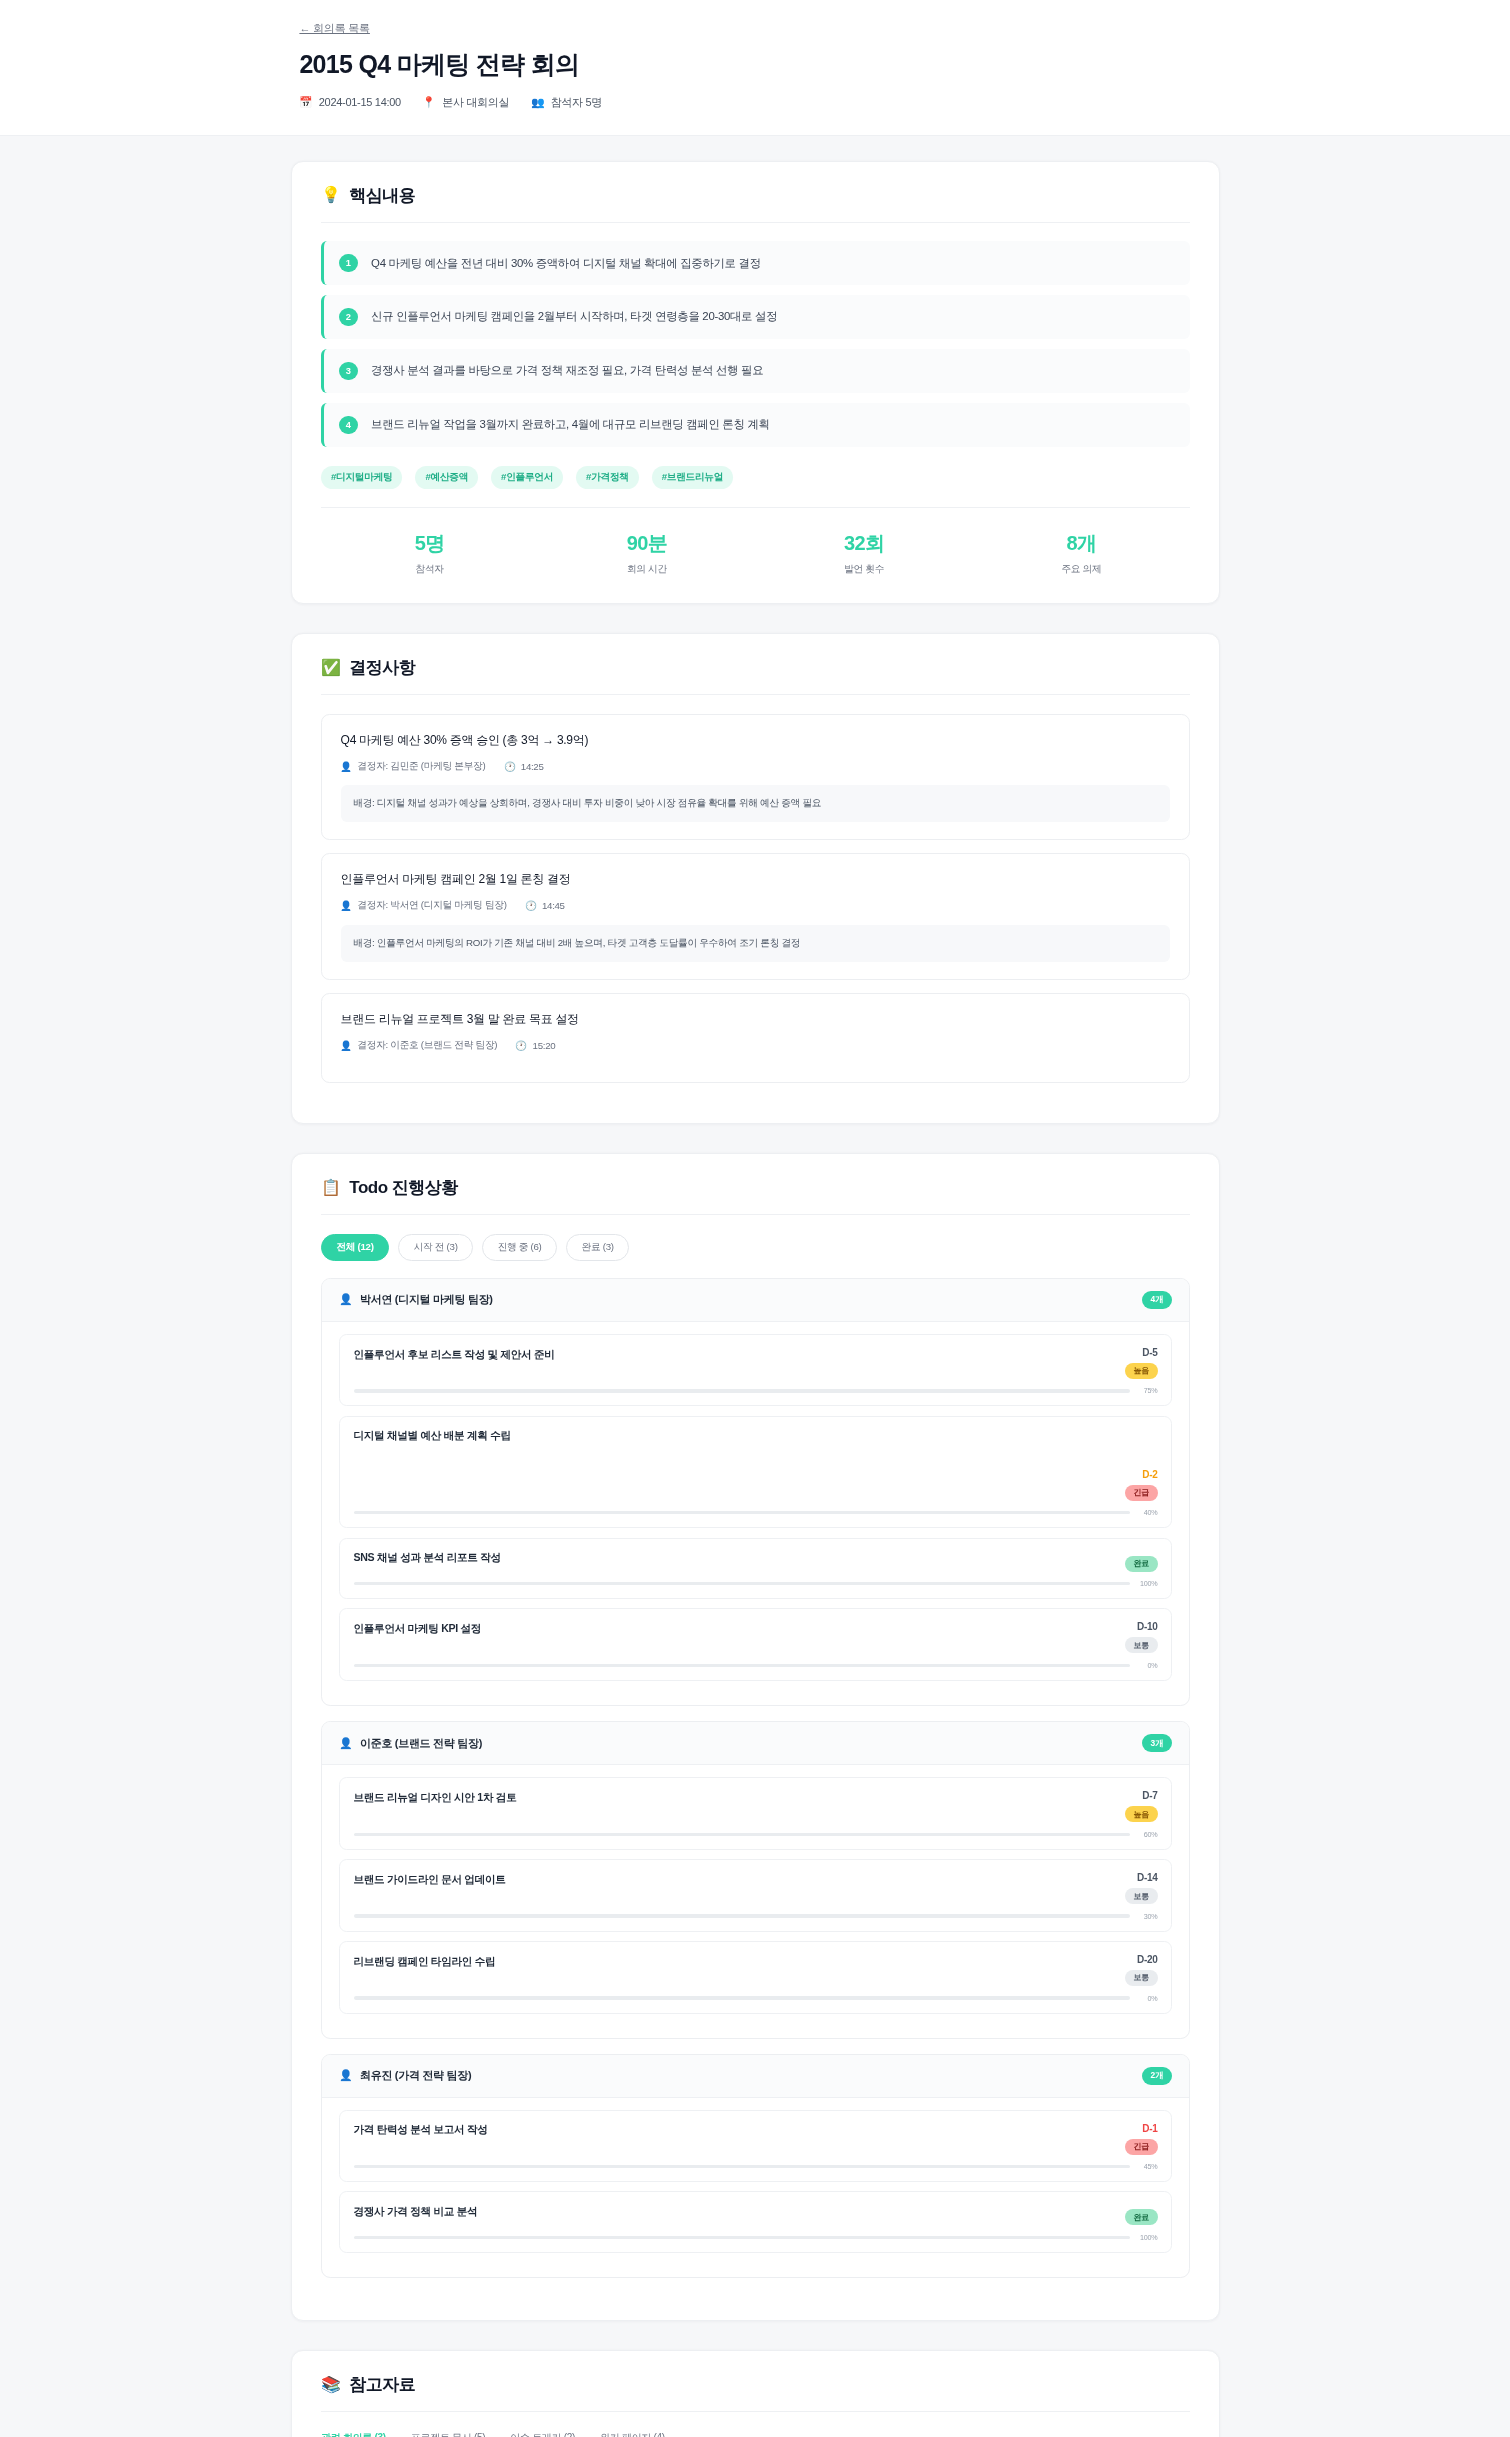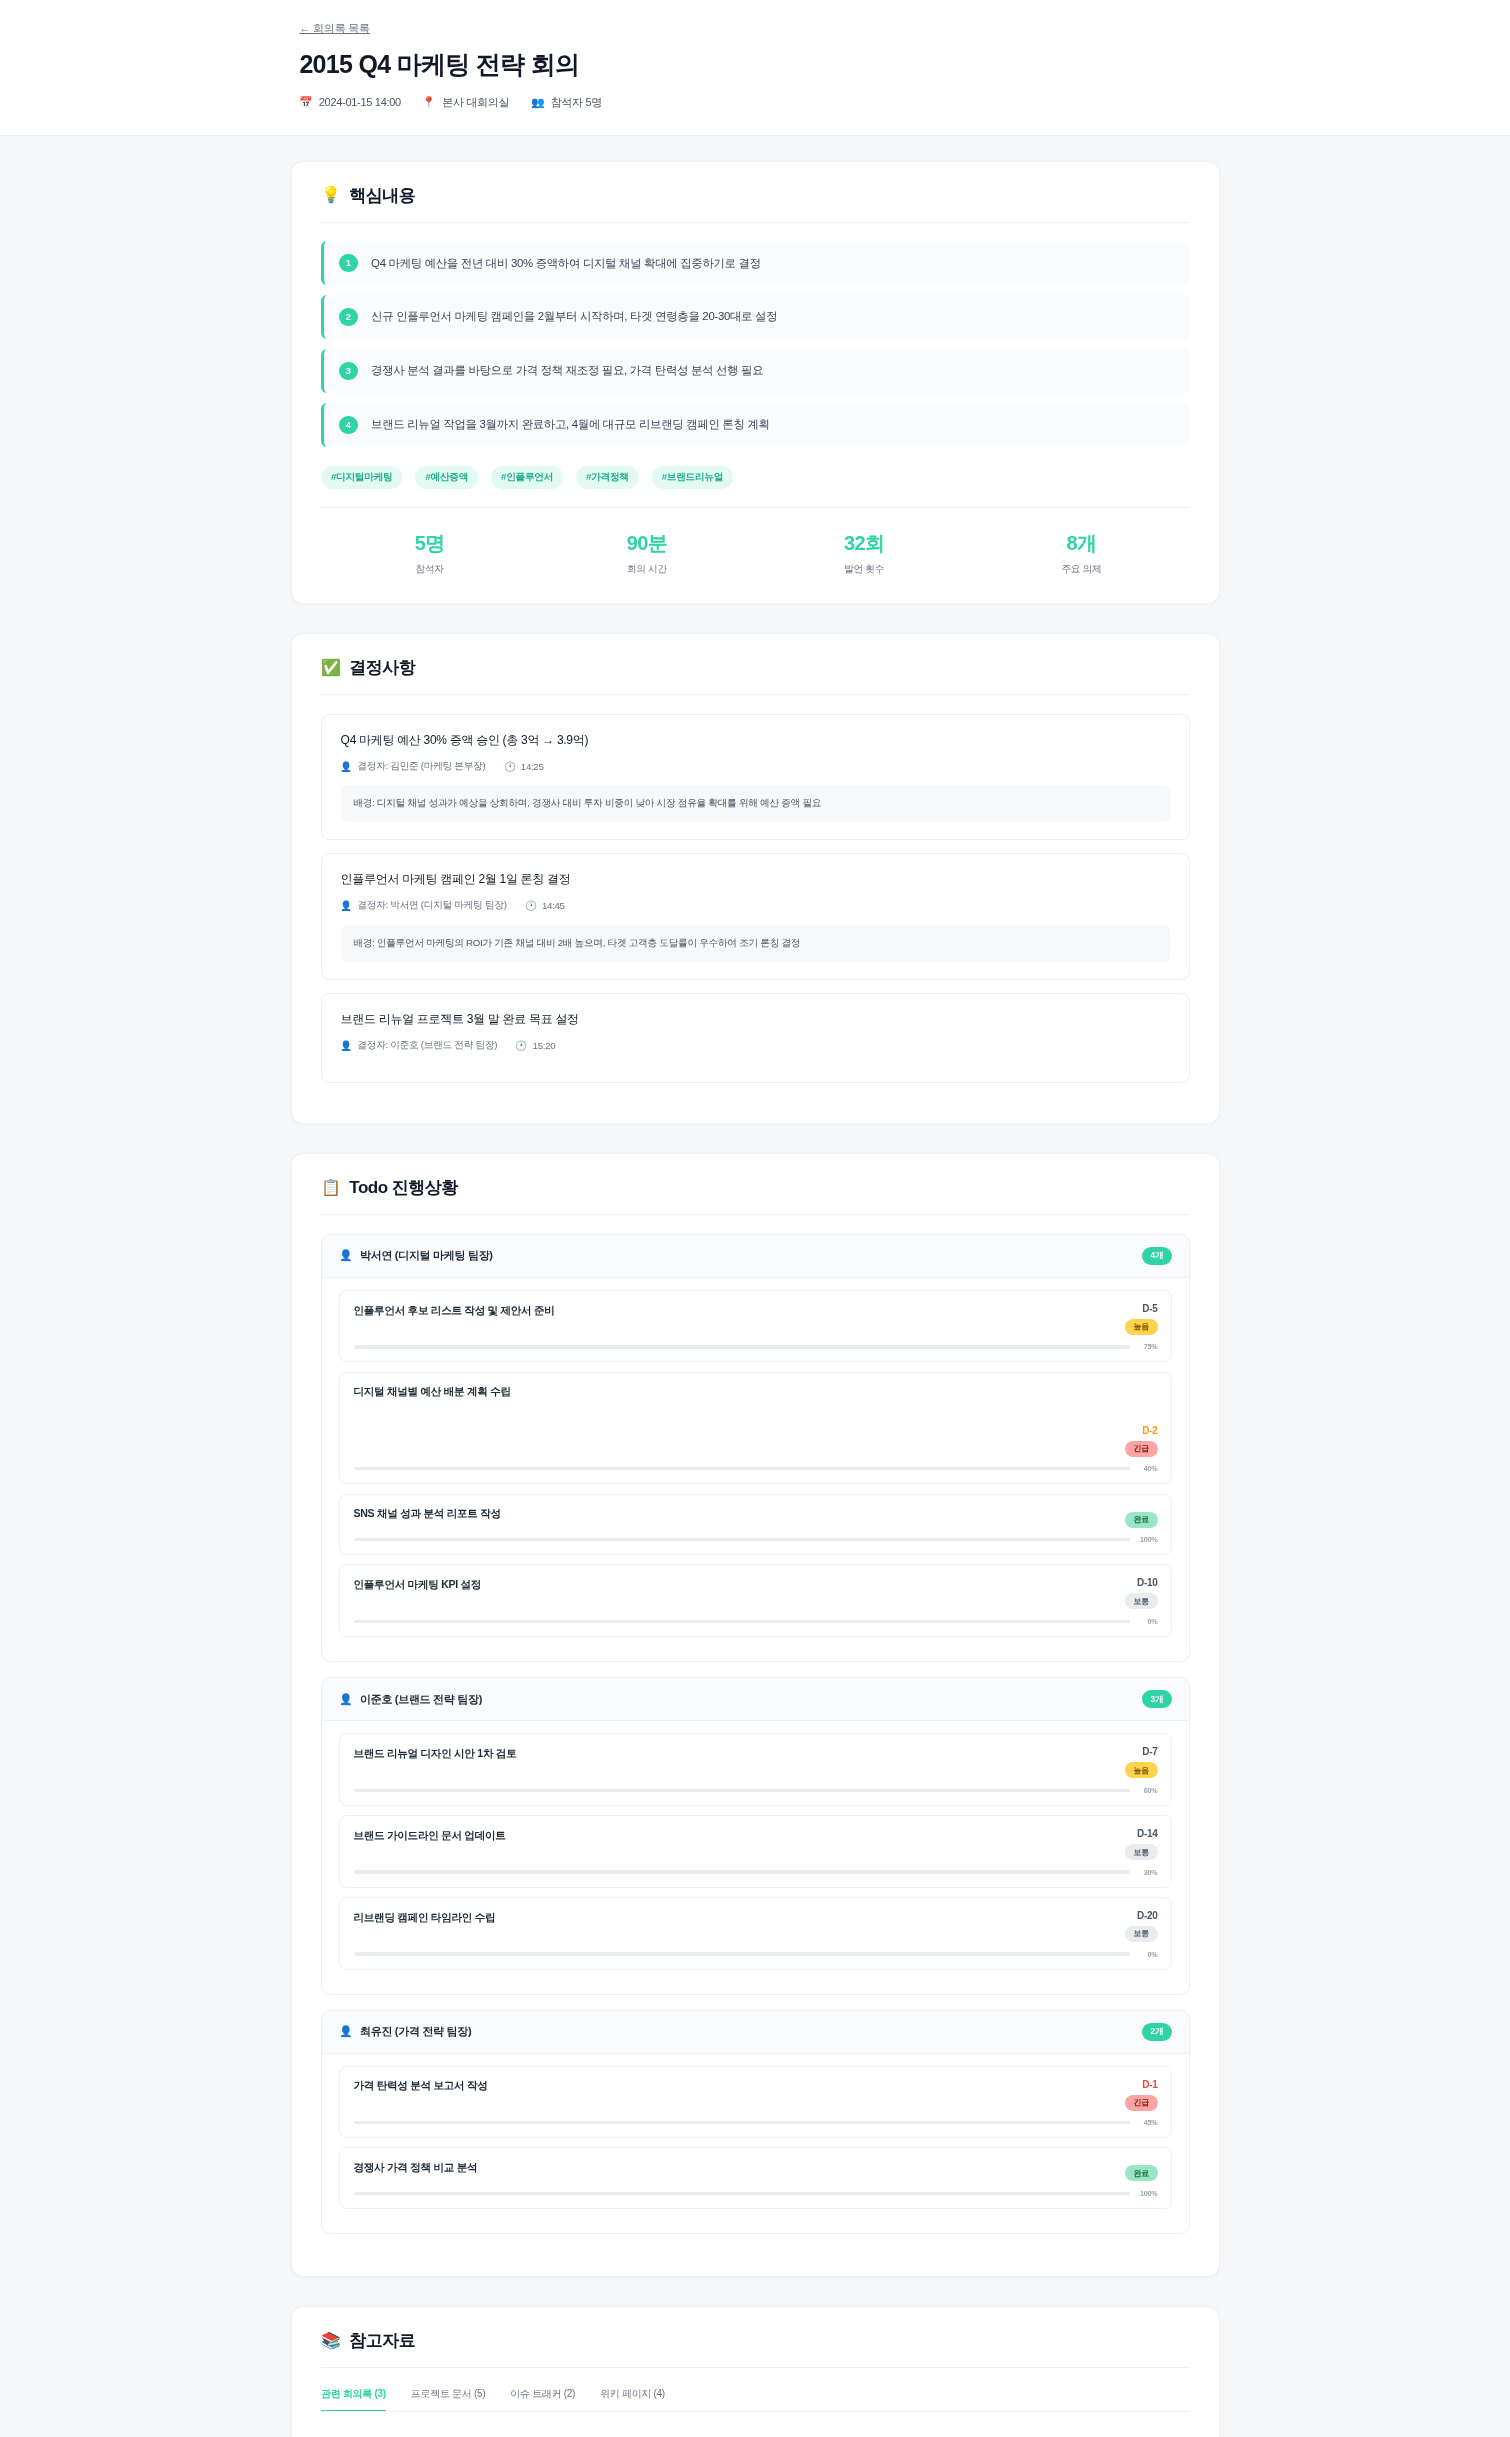--- a/index.html
+++ b/index.html
@@ -78,21 +78,21 @@
   .dday { font-size: 10px; font-weight: 700; letter-spacing: -0.3px; display: block; }
   .dday.normal { color: #4b5563; }
   .dday.warn   { color: #f59e0b; margin-top: 40px; }
   .dday.danger { color: #ef4444; }
   .prio { display: inline-block; font-size: 8px; font-weight: 700; border-radius: 17px; padding: 2.5px 8.4px; margin-top: 5px; letter-spacing: -0.2px; }
   .prio.high   { background: #fcd34d; color: #8a5a06; }
   .prio.urgent { background: #fca5a5; color: #8a1c1c; }
   .prio.mid    { background: #e9ecef; color: #5b6472; }
   .prio.done   { background: #9ae6c4; color: #10693f; }
 
-  .bar-row { display: flex; align-items: center; gap: 7.6px; margin-top: 7.6px; font-weight: bold; }
+  .bar-row { display: flex; align-items: center; gap: 7.6px; margin-top: 7.6px; }
   .bar { flex: 1; height: 3.4px; background: #e9ecef; border-radius: 3.4px; overflow: hidden; }
   .bar-fill { height: 100%; background: #2fd3a5; border-radius: 3.4px; }
   .pct { font-size: 7.2px; color: #9aa2ad; min-width: 20px; text-align: right; letter-spacing: -0.2px; }
 
   
   .ref-tabs { display: flex; gap: 25px; border-bottom: 0.8px solid #eef0f3; margin-bottom: 17px; }
   .ref-tab { font-size: 10px; color: #6b7280; padding-bottom: 9.3px; letter-spacing: -0.3px; border-bottom: 1.7px solid transparent; }
   .ref-tab.active { color: #2fd3a5; font-weight: 700; border-bottom-color: #2fd3a5; }
 </style>
 </head>
@@ -224,20 +224,26 @@
         </div>
       </div>
     </div>
 
     <div class="card">
       <div class="sec-head">
         <span class="sec-ico">📋</span>
         <span class="sec-title">Todo 진행상황</span>
       </div>
 
+      <div class="filters">
+        <span class="filter active">전체 (12)</span>
+        <span class="filter">시작 전 (3)</span>
+        <span class="filter">진행 중 (6)</span>
+        <span class="filter">완료 (3)</span>
+      </div>
 
       <div id="todo-groups">
           <div class="owner-block">
             <div class="owner-head">
               <span class="owner-name">
                 <span>👤</span>
                 <span>박서연 (디지털 마케팅 팀장)</span>
               </span>
               <span class="owner-count">4개</span>
             </div>

